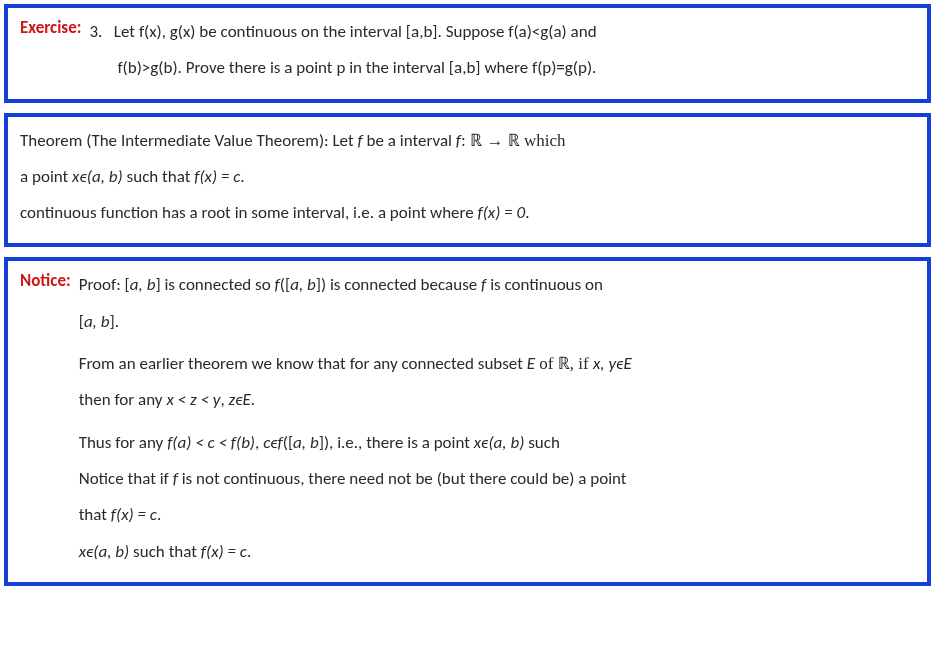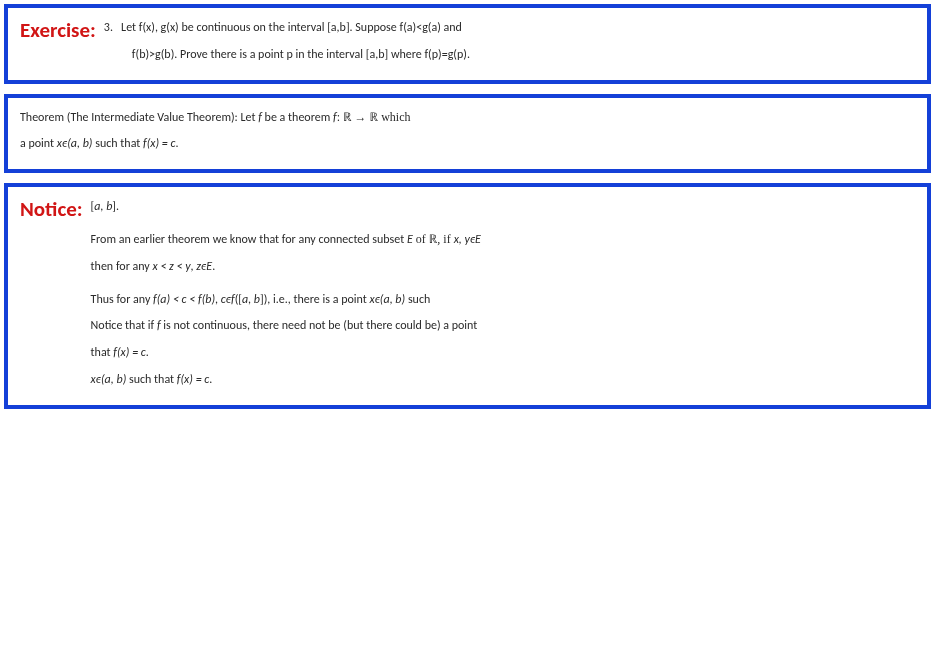--- a/index.html
+++ b/index.html
@@ -15,30 +15,30 @@
       border: 4px solid #1440d8;
       margin-bottom: 10px;
       padding: 6px 12px 10px 12px;
       display: flex;
       align-items: flex-start;
       gap: 8px;
     }
     .label {
       color: #d11515;
       font-weight: bold;
-      font-size: 21px;
+      font-size: 17px;
       flex-shrink: 0;
       line-height: 1.4;
       padding-top: 2px;
     }
     .content {
       flex: 1;
       color: #2a2a2a;
       line-height: 1.9;
-      font-size: 12px;
+      font-size: 17px;
       padding-top: 2px;
     }
     .content p {
       margin-bottom: 4px;
     }
     .para-gap {
       margin-top: 10px;
     }
     .i { font-style: italic; }
     .bb { font-family: 'Cambria Math', serif; }
@@ -53,32 +53,38 @@
       <span>3.</span>&nbsp;&nbsp;
       <span>Let f(x), g(x) be continuous on the interval [a,b].  Suppose f(a)&lt;g(a) and</span>
     </p>
     <p style="padding-left:28px">f(b)&gt;g(b).  Prove there is a point p in the interval [a,b] where f(p)=g(p).</p>
   </div>
 </div>
 
 <div class="box">
   <div class="content">
     <p>
-      <span>Theorem (The Intermediate Value Theorem):  Let </span><span class="i">f</span><span> be a theorem </span><span class="i">f</span><span class="bb">: ℝ → ℝ which</span>
+      <span>Theorem (The Intermediate Value Theorem):  Let </span><span class="i">f</span><span> be a interval </span><span class="i">f</span><span class="bb">: ℝ → ℝ which</span>
     </p>
     <p>
       <span>a point </span><span class="i">xϵ(a, b)</span><span> such that </span><span class="i">f(x) = c</span><span>.</span>
+    </p>
+    <p>
+      <span>continuous function has a root in some interval, i.e. a point where </span><span class="i">f(x) = 0</span><span>.</span>
     </p>
   </div>
 </div>
 
 <div class="box">
   <div class="label">Notice:</div>
   <div class="content">
 
+    <p>
+      <span>Proof:  [</span><span class="i">a, b</span><span>] is connected so </span><span class="i">f</span><span>([</span><span class="i">a, b</span><span>]) is connected because </span><span class="i">f</span><span> is continuous on</span>
+    </p>
     <p>
       <span>[</span><span class="i">a, b</span><span>].</span>
     </p>
 
     <p class="para-gap">
       <span>From an earlier theorem we know that for any connected subset </span><span class="i">E</span><span class="bb"> of ℝ, if </span><span class="i">x, yϵE</span>
     </p>
     <p>
       <span>then for any </span><span class="i">x &lt; z &lt; y</span><span>,   </span><span class="i">zϵE</span><span>.</span>
     </p>

